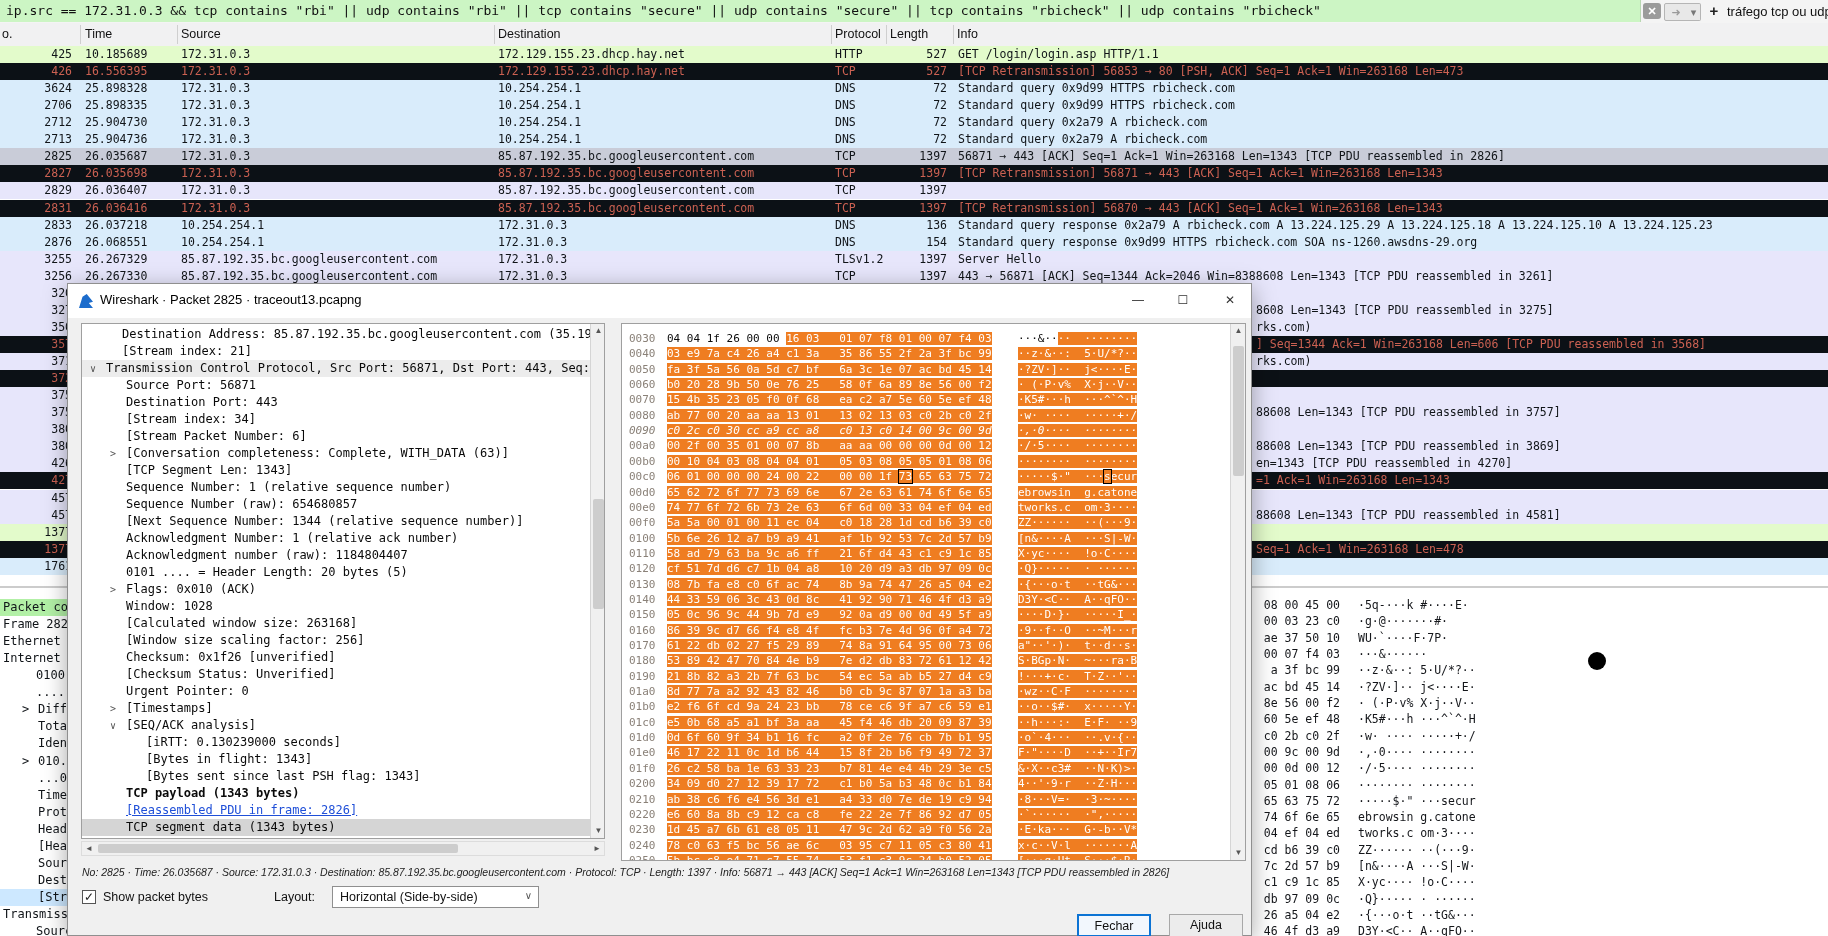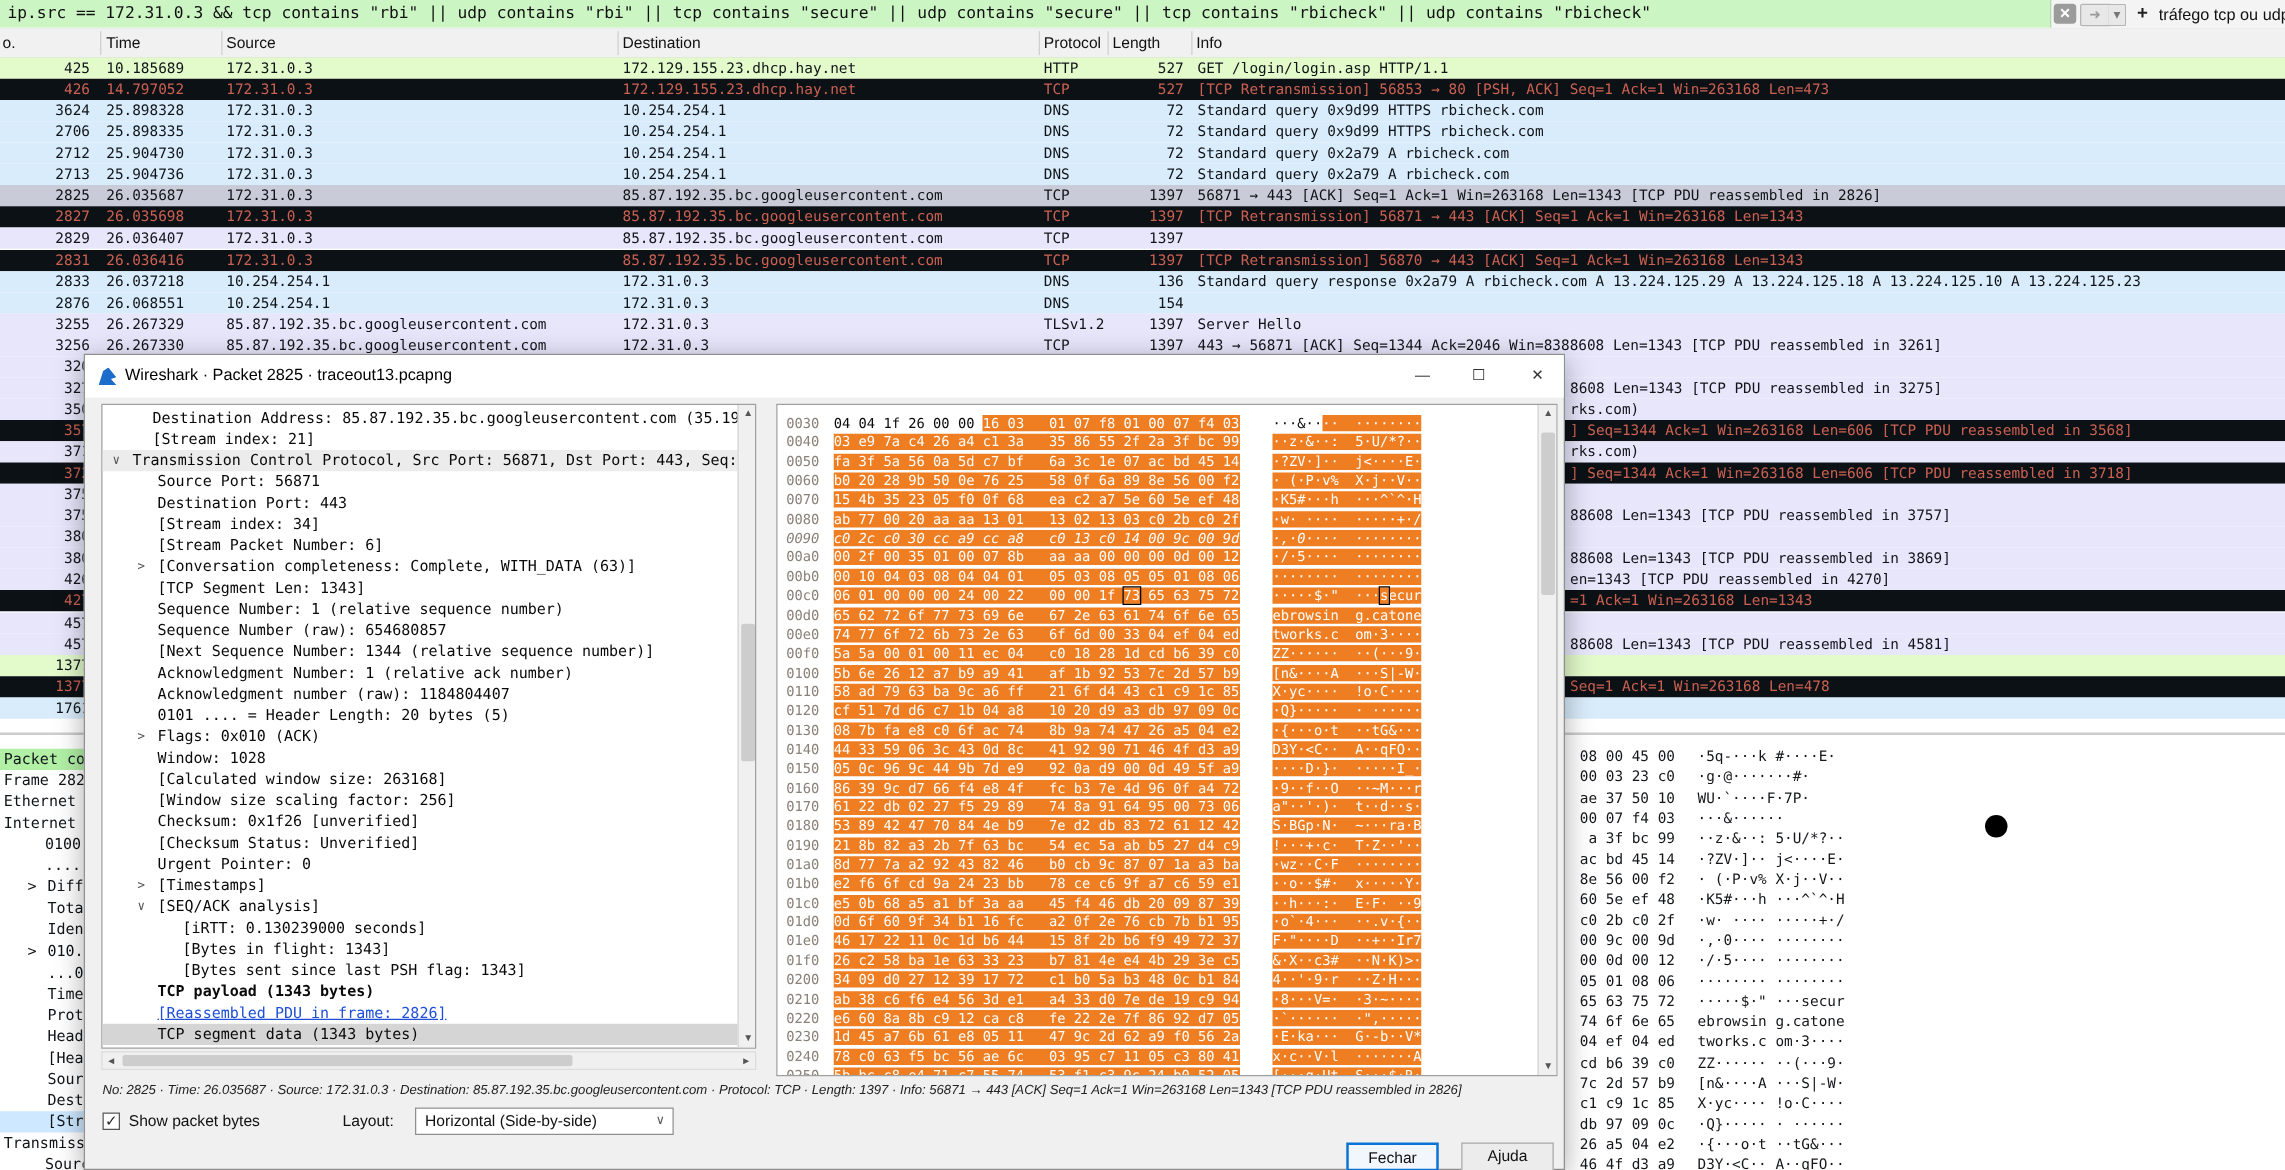--- a/index.html
+++ b/index.html
@@ -124,21 +124,21 @@
         <span class="c-no">425</span>
         <span class="c-time">10.185689</span>
         <span class="c-src">172.31.0.3</span>
         <span class="c-dst">172.129.155.23.dhcp.hay.net</span>
         <span class="c-proto">HTTP</span>
         <span class="c-len">527</span>
         <span class="c-info">GET /login/login.asp HTTP/1.1</span>
       </div>
       <div class="prow mono dark" style="top: 63px;">
         <span class="c-no">426</span>
-        <span class="c-time">14.797052</span>
+        <span class="c-time">16.556395</span>
         <span class="c-src">172.31.0.3</span>
         <span class="c-dst">172.129.155.23.dhcp.hay.net</span>
         <span class="c-proto">TCP</span>
         <span class="c-len">527</span>
         <span class="c-info">[TCP Retransmission] 56853 → 80 [PSH, ACK] Seq=1 Ack=1 Win=263168 Len=473</span>
       </div>
       <div class="prow mono blue" style="top: 80px;">
         <span class="c-no">3624</span>
         <span class="c-time">25.898328</span>
         <span class="c-src">172.31.0.3</span>
@@ -218,20 +218,21 @@
         <span class="c-len">136</span>
         <span class="c-info">Standard query response 0x2a79 A rbicheck.com A 13.224.125.29 A 13.224.125.18 A 13.224.125.10 A 13.224.125.23</span>
       </div>
       <div class="prow mono blue" style="top: 234px;">
         <span class="c-no">2876</span>
         <span class="c-time">26.068551</span>
         <span class="c-src">10.254.254.1</span>
         <span class="c-dst">172.31.0.3</span>
         <span class="c-proto">DNS</span>
         <span class="c-len">154</span>
+        <span class="c-info">Standard query response 0x9d99 HTTPS rbicheck.com SOA ns-1260.awsdns-29.org</span>
       </div>
       <div class="prow mono lav" style="top: 251px;">
         <span class="c-no">3255</span>
         <span class="c-time">26.267329</span>
         <span class="c-src">85.87.192.35.bc.googleusercontent.com</span>
         <span class="c-dst">172.31.0.3</span>
         <span class="c-proto">TLSv1.2</span>
         <span class="c-len">1397</span>
         <span class="c-info">Server Hello</span>
       </div>
@@ -258,21 +259,20 @@
       <div class="prow mono dark" style="top: 336px;">
         <span class="c-no">357</span>
         <span class="c-tail">] Seq=1344 Ack=1 Win=263168 Len=606 [TCP PDU reassembled in 3568]</span>
       </div>
       <div class="prow mono lav" style="top: 353px;">
         <span class="c-no">371</span>
         <span class="c-tail">rks.com)</span>
       </div>
       <div class="prow mono dark" style="top: 370px;">
         <span class="c-no">372</span>
-        <span class="c-tail">] Seq=1344 Ack=1 Win=263168 Len=606 [TCP PDU reassembled in 3718]</span>
       </div>
       <div class="prow mono lav" style="top: 387px;">
         <span class="c-no">375</span>
       </div>
       <div class="prow mono lav" style="top: 404px;">
         <span class="c-no">375</span>
         <span class="c-tail">88608 Len=1343 [TCP PDU reassembled in 3757]</span>
       </div>
       <div class="prow mono lav" style="top: 421px;">
         <span class="c-no">380</span>

